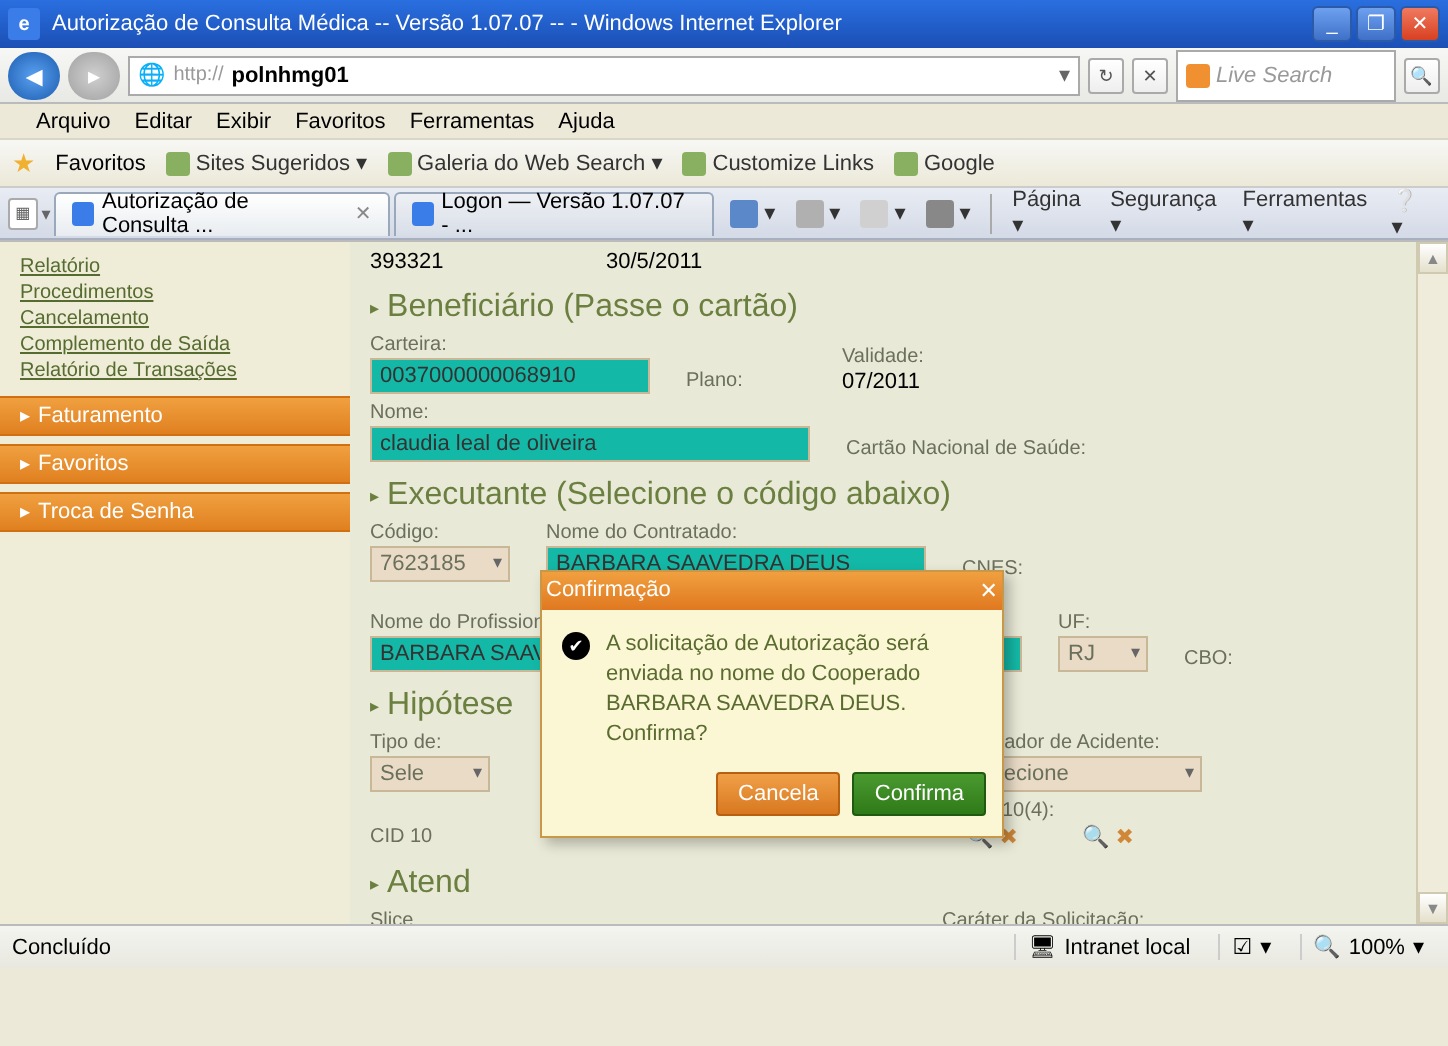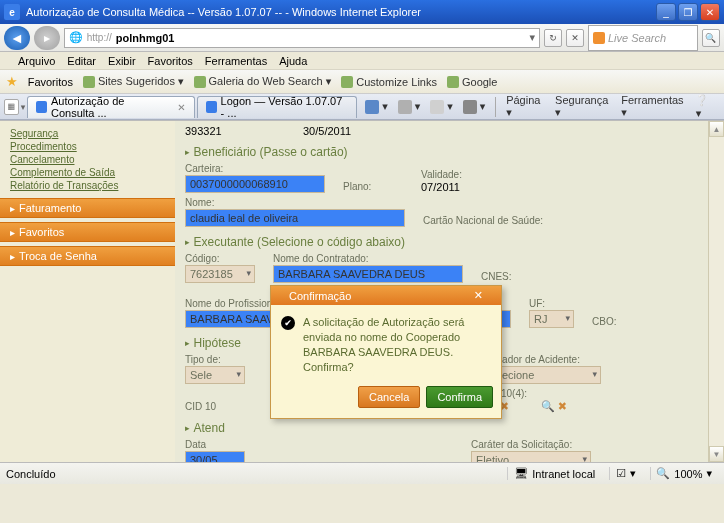--- a/index.html
+++ b/index.html
@@ -37,31 +37,31 @@
   .content{height:342px;background:#e9e9d7;position:relative;display:flex;border-top:1px solid #bbb}
   .sidebar{width:175px;background:#efecd7;padding:4px 0;font-size:11px}
   .sidelist{padding:2px 10px}
   .sidelist a{color:#556b2f;text-decoration:underline;display:block;padding:1px 0;font-size:10px}
   .sidehdr{background:linear-gradient(#f0a040,#e08020);color:#fff;padding:3px 10px;margin-top:4px;border-top:1px solid #d07010;border-bottom:1px solid #d07010;font-size:10px;display:flex;align-items:center;gap:4px}
   .main{flex:1;padding:0 10px 10px 10px;overflow:hidden;font-size:10px;color:#6b705c}
   .row{display:flex;gap:18px;margin-top:4px;align-items:flex-end}
   .fld{display:flex;flex-direction:column}
   .lbl{color:#6b705c;font-size:10px;margin-bottom:1px}
   .val{color:#000}
-  .inpro{background:#3b82f6;border:1px solid #c8b898;padding:2px 4px;color:#333;height:18px;display:flex;align-items:center}
+  .inpro{background:#14b8a6;border:1px solid #c8b898;padding:2px 4px;color:#333;height:18px;display:flex;align-items:center}
   .sel{background:#e9dbc6;border:1px solid #c8b898;height:18px;display:flex;align-items:center;padding:0 4px;gap:4px;position:relative}
   .sel::after{content:"▾";position:absolute;right:3px;top:2px;color:#666;font-size:9px}
-  .sect{color:#6b8040;margin-top:8px;font-size:12px;display:flex;align-items:center;gap:4px}
+  .sect{color:#6b8040;margin-top:8px;font-size:16px;display:flex;align-items:center;gap:4px}
   .sect::before{content:"▸";color:#6b8040;font-size:9px}
   .statusbar{height:22px;background:linear-gradient(#f4f4f0,#e8e8e0);border-top:1px solid #bbb;display:flex;align-items:center;padding:0 6px;gap:8px;font-size:11px}
   .statusbar .spacer{flex:1}
   .statusbar .cell{border-left:1px solid #ccc;padding:0 6px;display:flex;align-items:center;gap:4px}
   .overlay{position:absolute;left:0;top:0;right:0;bottom:0;pointer-events:none}
   .dialog{position:absolute;left:270px;top:164px;width:232px;background:#fbf6d4;border:1px solid #c89848;box-shadow:3px 3px 6px rgba(0,0,0,.25)}
-  .dlg-title{background:linear-gradient(#f0a040,#e07820);color:#fff;padding:3px 18px;display:flex;align-items:center;font-size:11px}
+  .dlg-title{background:linear-gradient(#f0a040,#e07820);color:#fff;padding:3px 2px;display:flex;align-items:flex-start;font-size:11px}
   .dlg-title .x{margin-left:auto;font-size:11px}
   .dlg-body{padding:10px 10px 6px 10px;display:flex;gap:8px;color:#5a6b2f;font-size:10px;line-height:1.35}
   .dlg-ico{width:14px;height:14px;border-radius:50%;background:#000;color:#fff;display:flex;align-items:center;justify-content:center;font-size:9px;flex-shrink:0;margin-top:1px}
   .dlg-btns{display:flex;justify-content:flex-end;gap:6px;padding:6px 8px 10px}
   .dlg-btn{padding:4px 10px;border:1px solid;border-radius:2px;color:#fff;font-size:11px}
   .btn-cancel{background:linear-gradient(#f0a048,#d87820);border-color:#b86010}
   .btn-ok{background:linear-gradient(#4a9a30,#2f7a18);border-color:#1f5a10}
   .magn{color:#d08838;font-size:11px;margin-left:2px}
   .scrl{position:absolute;right:0;top:0;bottom:0;width:16px;background:#efecdc;border-left:1px solid #cfcab0}
   .scrl .arr{height:16px;background:linear-gradient(#fff,#e4e0cc);border:1px solid #cfcab0;display:flex;align-items:center;justify-content:center;color:#888;font-size:8px}
@@ -156,21 +156,21 @@
       <span>Ferramentas ▾</span>
     </div>
   <div class="tbtn">
       <span>❔ ▾</span>
     </div>
 </div>
 
 <div class="content">
   <div class="sidebar">
     <div class="sidelist">
-      <a>Segurança</a>
+      <a>Relatório</a>
       <a>Procedimentos</a>
       <a>Cancelamento</a>
       <a>Complemento de Saída</a>
       <a>Relatório de Transações</a>
     </div>
     <div class="sidehdr">▸ <span>Faturamento</span></div>
     <div class="sidehdr">▸ <span>Favoritos</span></div>
     <div class="sidehdr">▸ <span>Troca de Senha</span></div>
   </div>
 
@@ -276,21 +276,21 @@
           <span style="display:flex;gap:30px">
             <span class="magn">🔍 ✖</span>
             <span class="magn">🔍 ✖</span>
           </span>
         </div>
     </div>
 
     <div class="sect">Atend</div>
     <div class="row">
       <div class="fld" style="width:60px">
-          <span class="lbl">Data</span>
+          <span class="lbl">Slice</span>
           <div class="inpro">30/05</div>
         </div>
       <div style="width:190px"></div>
       <div class="fld" style="width:120px">
           <span class="lbl">Caráter da Solicitação:</span>
           <div class="sel">
             <span>Eletivo</span>
           </div>
         </div>
     </div>

